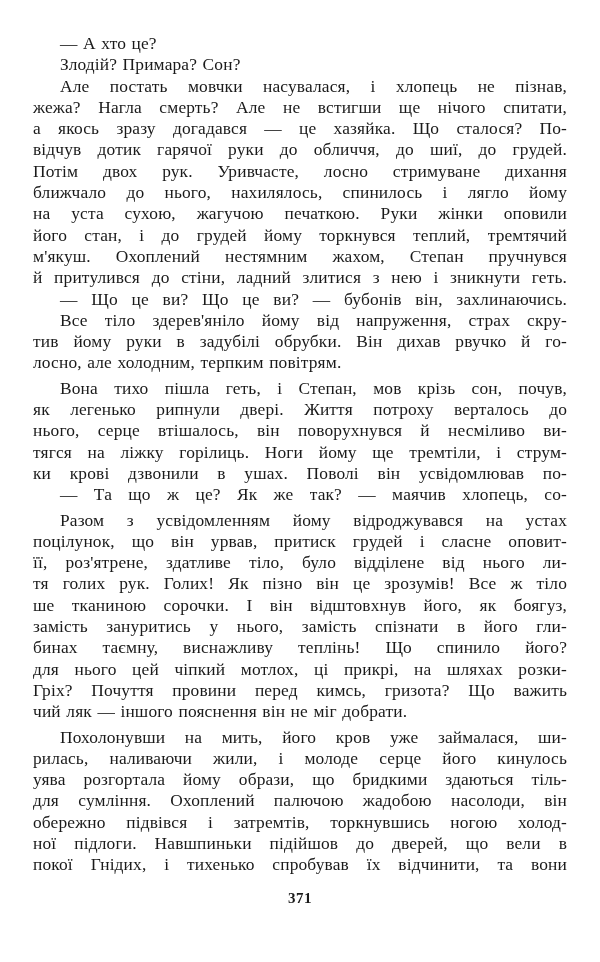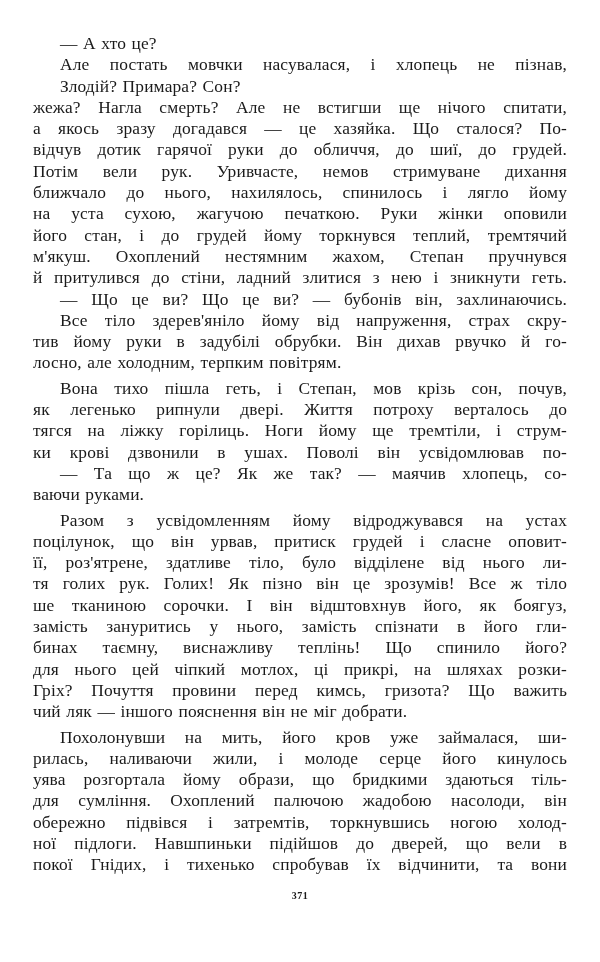--- a/index.html
+++ b/index.html
@@ -39,60 +39,60 @@
     }
     .para-gap {
       height: 4px;
     }
     .page-number {
       position: absolute;
       left: 0;
       width: 600px;
       top: 890px;
       text-align: center;
-      font-size: 10px;
+      font-size: 15px;
       font-weight: bold;
       letter-spacing: 0.5px;
       font-family: "Liberation Serif", "DejaVu Serif", serif;
     }
   </style>
 </head>
 <body>
 
 <div class="page">
 
   <div class="line indent last">— А хто це?</div>
 
+  <div class="line indent last">Злодій? Примара? Сон?</div>
+
   <div class="line indent">Але постать мовчки насувалася, і хлопець не пізнав,</div>
-
-  <div class="line indent last">Злодій? Примара? Сон?</div>
   <div class="line">жежа? Нагла смерть? Але не встигши ще нічого спитати,</div>
   <div class="line">а якось зразу догадався — це хазяйка. Що сталося? По-</div>
   <div class="line">відчув дотик гарячої руки до обличчя, до шиї, до грудей.</div>
-  <div class="line">Потім вели рук. Уривчасте, немов стримуване дихання</div>
+  <div class="line">Потім двох рук. Уривчасте, лосно стримуване дихання</div>
   <div class="line">ближчало до нього, нахилялось, спинилось і лягло йому</div>
   <div class="line">на уста сухою, жагучою печаткою. Руки жінки оповили</div>
   <div class="line">його стан, і до грудей йому торкнувся теплий, тремтячий</div>
   <div class="line">м'якуш. Охоплений нестямним жахом, Степан пручнувся</div>
   <div class="line">й притулився до стіни, ладний злитися з нею і зникнути геть.</div>
 
   <div class="line indent">— Що це ви? Що це ви? — бубонів він, захлинаючись.</div>
 
   <div class="line indent">Все тіло здерев'яніло йому від напруження, страх скру-</div>
   <div class="line">тив йому руки в задубілі обрубки. Він дихав рвучко й го-</div>
   <div class="line last">лосно, але холодним, терпким повітрям.</div>
   <div class="para-gap"></div>
 
   <div class="line indent">Вона тихо пішла геть, і Степан, мов крізь сон, почув,</div>
   <div class="line">як легенько рипнули двері. Життя потроху верталось до</div>
+  <div class="line">нього, серце втішалось, він поворухнувся й несміливо ви-</div>
   <div class="line">тягся на ліжку горілиць. Ноги йому ще тремтіли, і струм-</div>
   <div class="line">ки крові дзвонили в ушах. Поволі він усвідомлював по-</div>
 
   <div class="line indent">— Та що ж це? Як же так? — маячив хлопець, со-</div>
-  <div class="line last">ваючи руками.</div>
   <div class="para-gap"></div>
 
   <div class="line indent">Разом з усвідомленням йому відроджувався на устах</div>
   <div class="line">поцілунок, що він урвав, притиск грудей і сласне оповит-</div>
   <div class="line">її, роз'ятрене, здатливе тіло, було відділене від нього ли-</div>
   <div class="line">тя голих рук. Голих! Як пізно він це зрозумів! Все ж тіло</div>
   <div class="line">ше тканиною сорочки. І він відштовхнув його, як боягуз,</div>
   <div class="line">замість зануритись у нього, замість спізнати в його гли-</div>
   <div class="line">бинах таємну, виснажливу теплінь! Що спинило його?</div>
   <div class="line">для нього цей чіпкий мотлох, ці прикрі, на шляхах розки-</div>

